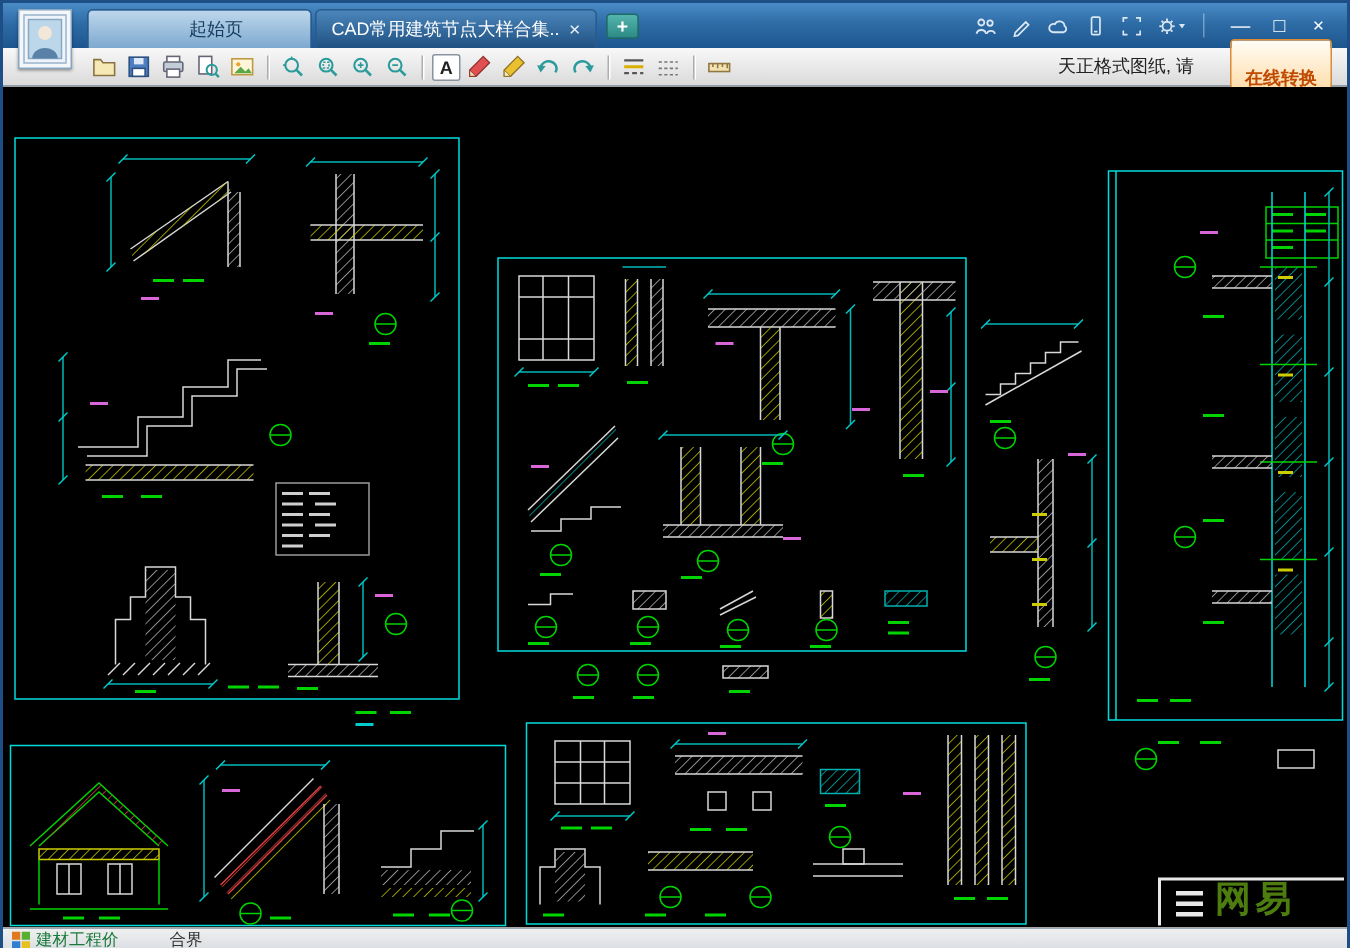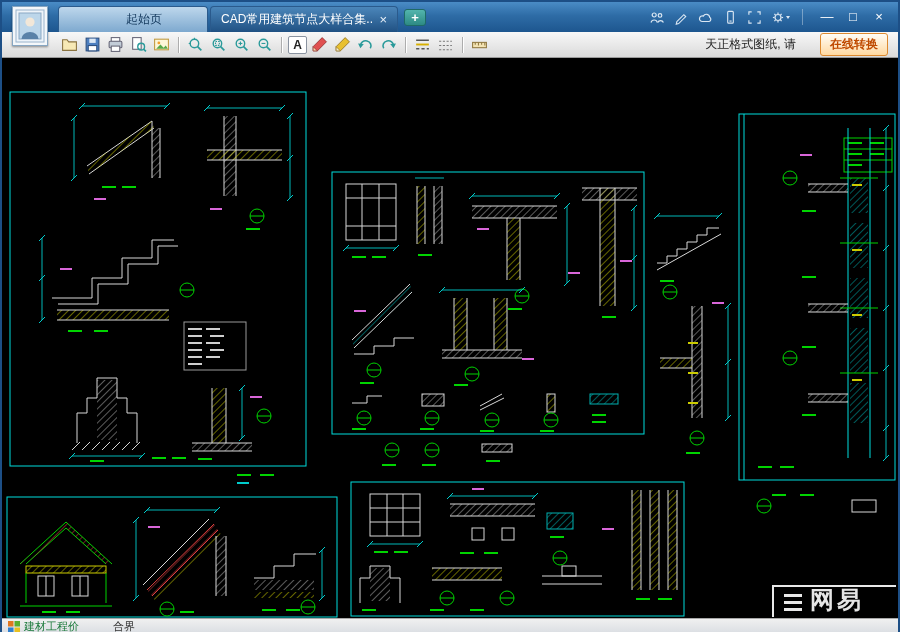--- a/index.html
+++ b/index.html
@@ -38,29 +38,29 @@
   .toolbar { height:26px; flex:0 0 26px; display:flex; align-items:center;
              background:linear-gradient(#f8f8f8,#dadada); border-bottom:1px solid #9b9b9b;
              padding-left:56px; }
   .tbtn { display:inline-flex; align-items:center; justify-content:center;
           width:21px; height:21px; margin:0 1px; border-radius:2px; }
   .abtn { width:19px; height:18px; background:#fff; border:1px solid #8a93a0;
           font-size:12px; font-weight:bold; color:#222; }
   .sep { width:1px; height:16px; background:#adadad; margin:0 5px; box-shadow:1px 0 0 #fff; }
   .toolbar-right { margin-left:auto; display:flex; align-items:center; gap:24px; padding-right:10px; }
   .notice { font-size:12px; color:#222; }
-  .convert-btn { font-size:12px; font-weight:bold; color:#c04a00; padding:2px 9px 2px;
+  .convert-btn { font-size:12px; font-weight:bold; color:#c04a00; padding:17px 9px 2px;
                  background:linear-gradient(#fffdf6,#ffd9a2); border:1px solid #dd8a30;
                  border-radius:3px; cursor:pointer; }
 
   
   .canvas { position:relative; flex:0 0 560px; height:560px; background:#000; overflow:hidden; }
   .canvas svg { position:absolute; left:0; top:0; }
   .watermark { position:absolute; left:808px; top:529px; font-size:24px; font-weight:bold;
-               color:#e5e5e5; letter-spacing:3px; line-height:1.1; }
+               color:#4d7c0f; letter-spacing:3px; line-height:1.1; }
 
   
   .statusbar { height:16px; flex:0 0 16px; display:flex; align-items:center;
                background:linear-gradient(#f0f0f0,#d9dde2); border-top:1px solid #a8a8a8;
                font-size:11px; padding:0 6px; }
   .sb-icon { display:inline-flex; margin-right:4px; }
   .sb-app { color:#1a7a3a; }
   .sb-doc { margin-left:34px; color:#333; }
 </style>
 </head>

